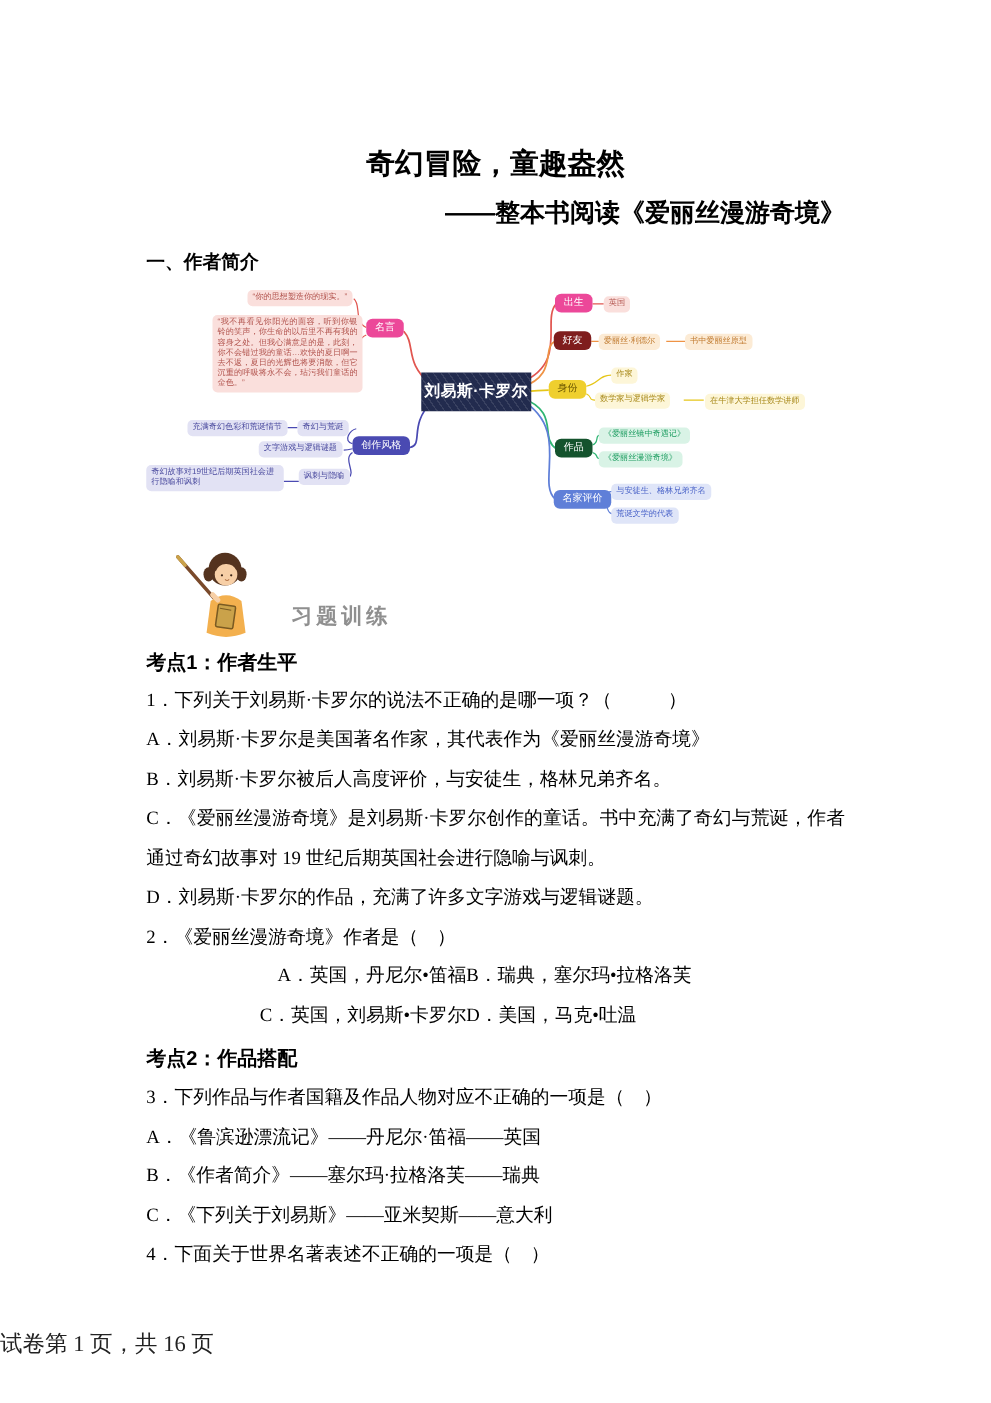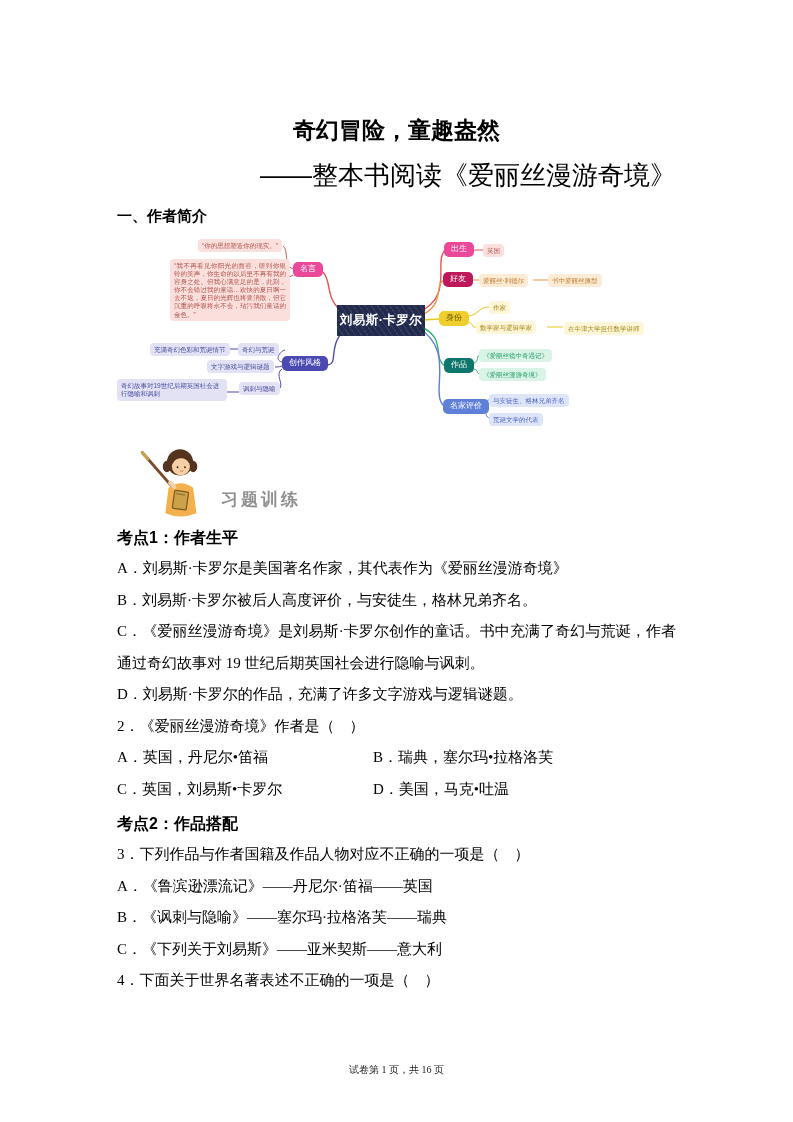--- a/index.html
+++ b/index.html
@@ -6,60 +6,60 @@
   body{width:793px;height:1122px;overflow:hidden;
        font-family:"Liberation Serif","DejaVu Serif",serif;color:#111;}
   .page{position:relative;width:793px;height:1122px;background:#fff;
         box-sizing:border-box;padding:0 117px;}
 
   .doc-title{margin:0;padding-top:116px;text-align:center;
              font-family:"Liberation Sans","DejaVu Sans",sans-serif;
              font-weight:bold;font-size:23px;line-height:1.25;color:#000;}
   .doc-subtitle{margin:14px 0 0;text-align:right;
              font-family:"Liberation Sans","DejaVu Sans",sans-serif;
-             font-weight:normal;font-size:26px;line-height:1.25;color:#000;}
+             font-weight:bold;font-size:20px;line-height:1.25;color:#000;}
   .sec-heading{margin:16px 0 0;font-family:"Liberation Sans","DejaVu Sans",sans-serif;
              font-weight:bold;font-size:15px;color:#000;}
 
   
   .mindmap{position:relative;width:565px;height:196px;margin-top:9px;}
   .mm-lines{position:absolute;left:0;top:0;}
   .mm-node{position:absolute;box-sizing:border-box;white-space:nowrap;
            font-family:"Liberation Sans","DejaVu Sans",sans-serif;}
   .mm-center{left:220px;top:70px;width:88px;height:31px;border-radius:0;
            background:#222b4e;
            background-image:repeating-linear-gradient(55deg,rgba(255,255,255,0.10) 0 1px,rgba(0,0,0,0) 1px 5px);
            color:#fff;font-size:12.5px;font-weight:bold;display:flex;
            align-items:center;justify-content:center;letter-spacing:0.5px;}
   .mm-tag{border-radius:5px;padding:3px 7px;font-size:8px;color:#fff;line-height:1.1;}
   .mm-leaf{border-radius:4px;padding:2.5px 4px;font-size:6.5px;line-height:1.25;}
   .tag-red{background:#ec4899;}      .leaf-red{background:#fadfdc;color:#b2544e;}
-  .tag-orange{background:#be185d;}   .leaf-orange{background:#fcebd5;color:#c07a2e;}
+  .tag-orange{background:#7f1d1d;}   .leaf-orange{background:#fcebd5;color:#c07a2e;}
   .tag-yellow{background:#efcf2e;color:#6b5600;} .leaf-yellow{background:#fdf6d8;color:#a8891a;}
-  .tag-green{background:#0f766e;}    .leaf-green{background:#d9f3e6;color:#1f9e62;}
+  .tag-green{background:#14532d;}    .leaf-green{background:#d9f3e6;color:#1f9e62;}
   .tag-blue{background:#5f7fd8;}     .leaf-blue{background:#dfe5f8;color:#4a63c8;}
   .tag-indigo{background:#4a4ab2;text-align:right;}   .leaf-indigo{background:#e2e2f4;color:#4a4a9e;}
   .mm-quote{white-space:normal;width:120px;text-align:justify;}
   .mm-wrap{white-space:normal;width:110px;}
 
   
-  .banner{margin-top:6px;height:82px;display:flex;align-items:flex-end;gap:10px;padding-left:14px;}
+  .banner{margin-top:6px;height:82px;display:flex;align-items:flex-end;gap:22px;padding-left:14px;}
   .banner-label{font-family:"Liberation Sans","DejaVu Sans",sans-serif;
        font-size:17px;color:#8f8f8f;font-weight:bold;letter-spacing:3px;
        padding-bottom:8px;}
 
   
   .kaodian{margin:4px 0 0;font-family:"Liberation Sans","DejaVu Sans",sans-serif;
        font-weight:bold;font-size:16px;line-height:30px;color:#000;}
   .qline{margin:0;font-size:15px;line-height:31.5px;text-align:justify;color:#000;}
   .opt-row{margin:0;font-size:15px;line-height:31.5px;color:#000;display:flex;}
-  .opt-row .col-l{width:256px;flex:0 0 256px;}
+  .opt-row .col-l{width:256px;flex:0 0 256px;text-align:right;}
 
-  .footer{position:absolute;left:0;right:0;top:1063px;text-align:center;
-       font-size:10px;color:#222;}
+  .footer{position:absolute;left:0;right:0;top:1063px;text-align:left;
+       font-size:18px;color:#222;}
 </style>
 </head>
 <body>
 
 <div class="page">
 
   <h1 class="doc-title">奇幻冒险，童趣盎然</h1>
   <h2 class="doc-subtitle">——整本书阅读《爱丽丝漫游奇境》</h2>
   <div class="sec-heading">一、作者简介</div>
 
@@ -161,38 +161,39 @@
       <path d="M37,57 Q52,46 67,57 L71,88 Q52,96 33,88 Z" fill="#f3b04e"></path>
       <path d="M44,56 L39,51" stroke="#f7cfa6" stroke-width="5" stroke-linecap="round"></path>
       <rect x="43" y="61" width="17" height="22" rx="1.5" fill="#caa24a" stroke="#7a5a22" stroke-width="1.5" transform="rotate(8 51 72)"></rect>
       <line x1="46" y1="64" x2="57" y2="66" stroke="#7a5a22" stroke-width="1"></line>
     </svg>
     <span class="banner-label">习题训练</span>
   </div>
 
   <div class="kaodian">考点1：作者生平</div>
 
+  <p class="qline">1．下列关于刘易斯·卡罗尔的说法不正确的是哪一项？（　　　）</p>
   <p class="qline">A．刘易斯·卡罗尔是美国著名作家，其代表作为《爱丽丝漫游奇境》</p>
   <p class="qline">B．刘易斯·卡罗尔被后人高度评价，与安徒生，格林兄弟齐名。</p>
   <p class="qline">C．《爱丽丝漫游奇境》是刘易斯·卡罗尔创作的童话。书中充满了奇幻与荒诞，作者通过奇幻故事对 19 世纪后期英国社会进行隐喻与讽刺。</p>
   <p class="qline">D．刘易斯·卡罗尔的作品，充满了许多文字游戏与逻辑谜题。</p>
 
   <p class="qline">2．《爱丽丝漫游奇境》作者是（　）</p>
   <p class="opt-row">
     <span class="col-l">A．英国，丹尼尔•笛福</span>
     <span>B．瑞典，塞尔玛•拉格洛芙</span>
   </p>
   <p class="opt-row">
     <span class="col-l">C．英国，刘易斯•卡罗尔</span>
     <span>D．美国，马克•吐温</span>
   </p>
 
   <div class="kaodian">考点2：作品搭配</div>
 
   <p class="qline">3．下列作品与作者国籍及作品人物对应不正确的一项是（　）</p>
   <p class="qline">A．《鲁滨逊漂流记》——丹尼尔·笛福——英国</p>
-  <p class="qline">B．《讽刺与隐喻》——塞尔玛·拉格洛芙——瑞典</p>
+  <p class="qline">B．《作者简介》——塞尔玛·拉格洛芙——瑞典</p>
   <p class="qline">C．《下列关于刘易斯》——亚米契斯——意大利</p>
 
   <p class="qline">4．下面关于世界名著表述不正确的一项是（　）</p>
 
   <div class="footer">试卷第 1 页，共 16 页</div>
 </div>
 
 </body></html>

